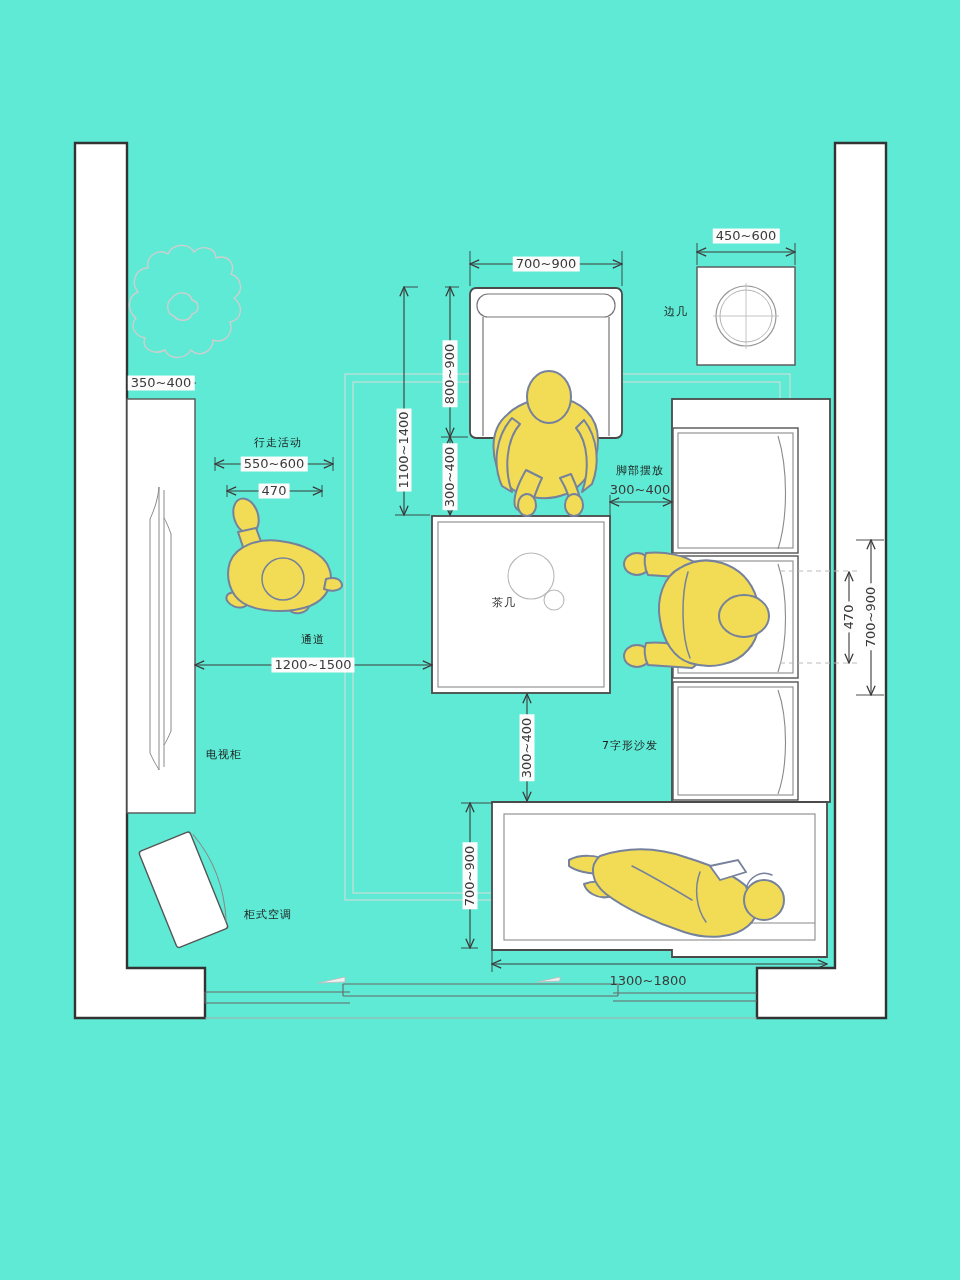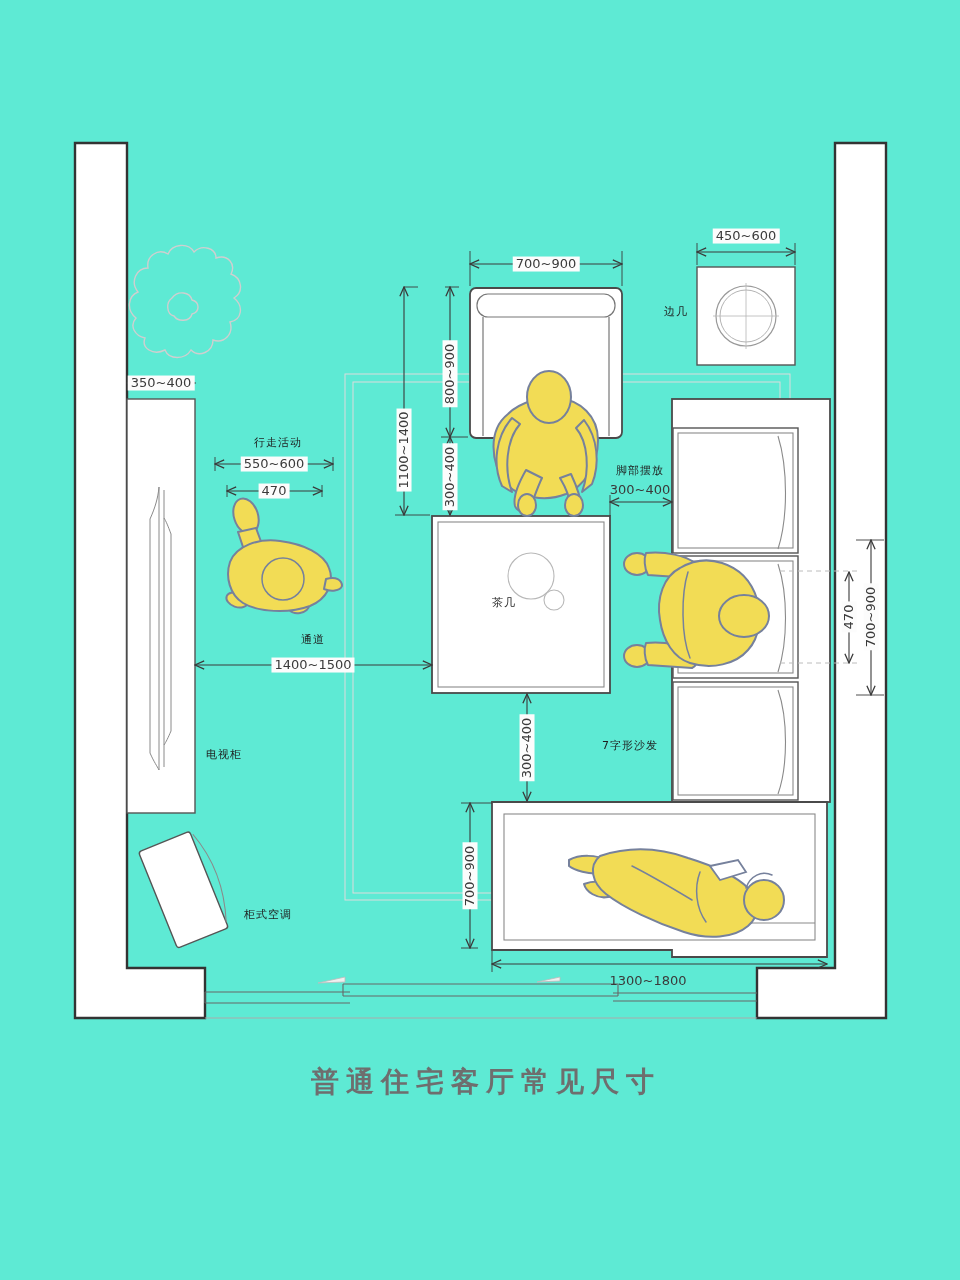--- a/index.html
+++ b/index.html
@@ -206,25 +206,24 @@
 <div class="pos cjk" style="left:278px;top:443px">行走活动</div>
 <div class="pos dim" style="left:274px;top:464px">550~600</div>
 <div class="pos dim" style="left:274px;top:491px">470</div>
 <div class="pos dim vert" style="left:404px;top:450px">1100~1400</div>
 <div class="pos dim vert" style="left:450px;top:374px">800~900</div>
 <div class="pos dim vert" style="left:450px;top:477px">300~400</div>
 <div class="pos cjk" style="left:640px;top:471px">脚部摆放</div>
 <div class="pos dim nobg" style="left:640px;top:490px">300~400</div>
 <div class="pos cjk" style="left:676px;top:312px">边几</div>
 <div class="pos cjk" style="left:313px;top:640px">通道</div>
-<div class="pos dim" style="left:313px;top:665px">1400~1500</div>
+<div class="pos dim" style="left:313px;top:665px">1200~1500</div>
 <div class="pos cjk" style="left:504px;top:603px">茶几</div>
 <div class="pos dim vert" style="left:849px;top:617px">470</div>
 <div class="pos dim vert" style="left:871px;top:617px">700~900</div>
 <div class="pos dim vert" style="left:527px;top:748px">300~400</div>
 <div class="pos cjk" style="left:630px;top:746px">7字形沙发</div>
 <div class="pos cjk" style="left:224px;top:755px">电视柜</div>
 <div class="pos dim vert" style="left:470px;top:876px">700~900</div>
 <div class="pos cjk" style="left:268px;top:915px">柜式空调</div>
 <div class="pos dim nobg" style="left:648px;top:981px">1300~1800</div>
-<div class="pos title" style="left:486px;top:1082px">普通住宅客厅常见尺寸</div>
 
 </div>
 
 </body></html>

